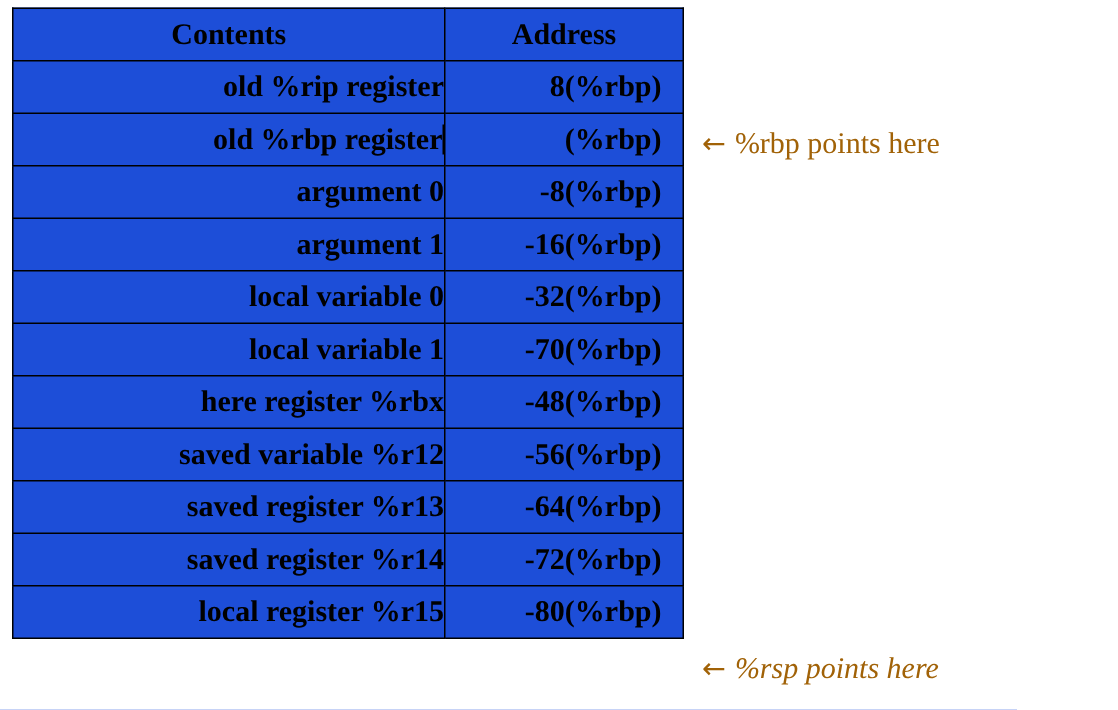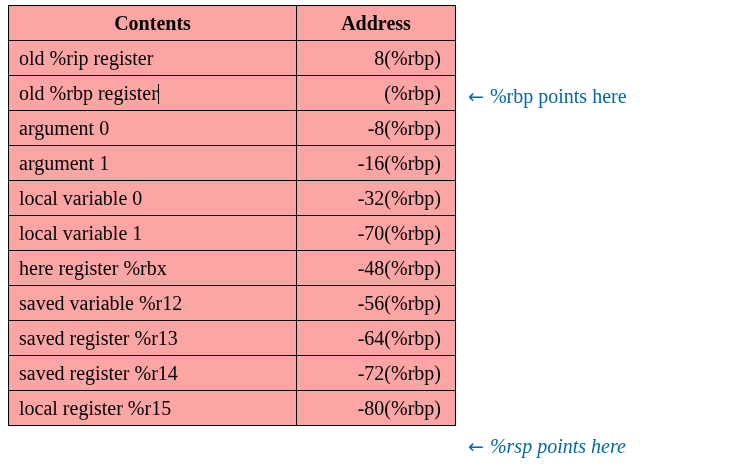--- a/index.html
+++ b/index.html
@@ -22,33 +22,34 @@
   }
 
   
   #frame-table {
     position: absolute;
     left: 8px;
     top: 5px;
     width: 447px;           
     border-collapse: collapse;
     table-layout: fixed;
-    background: #fca5a5;
+    background: #1d4ed8;
   }
 
   #frame-table td,
   #frame-table th {
     border: 1px solid #000000;
     height: 35px;
     box-sizing: border-box;
     font-size: 20px;
     line-height: 1;
     vertical-align: middle;
-    font-weight: normal;
+    font-weight: bold;
     white-space: nowrap;
+    text-align: right;
   }
 
   
   col.col-contents { width: 288px; }
   col.col-address  { width: 159px; }
 
   
   #frame-table th {
     font-weight: bold;
     text-align: center;
@@ -76,21 +77,21 @@
     margin-left: 0px;
   }
 
   
   .annotation {
     position: absolute;
     left: 468px;
     font-size: 20px;
     line-height: 1;
     white-space: nowrap;
-    color: #0369a1;
+    color: #a16207;
   }
   #annotation-rbp { top: 86px; }
   #annotation-rsp { top: 436px; font-style: italic; }
 
   .arrow-glyph {
     font-family: "DejaVu Sans", sans-serif;
     font-size: 19px;
     margin-right: 6px;
   }
 </style>

